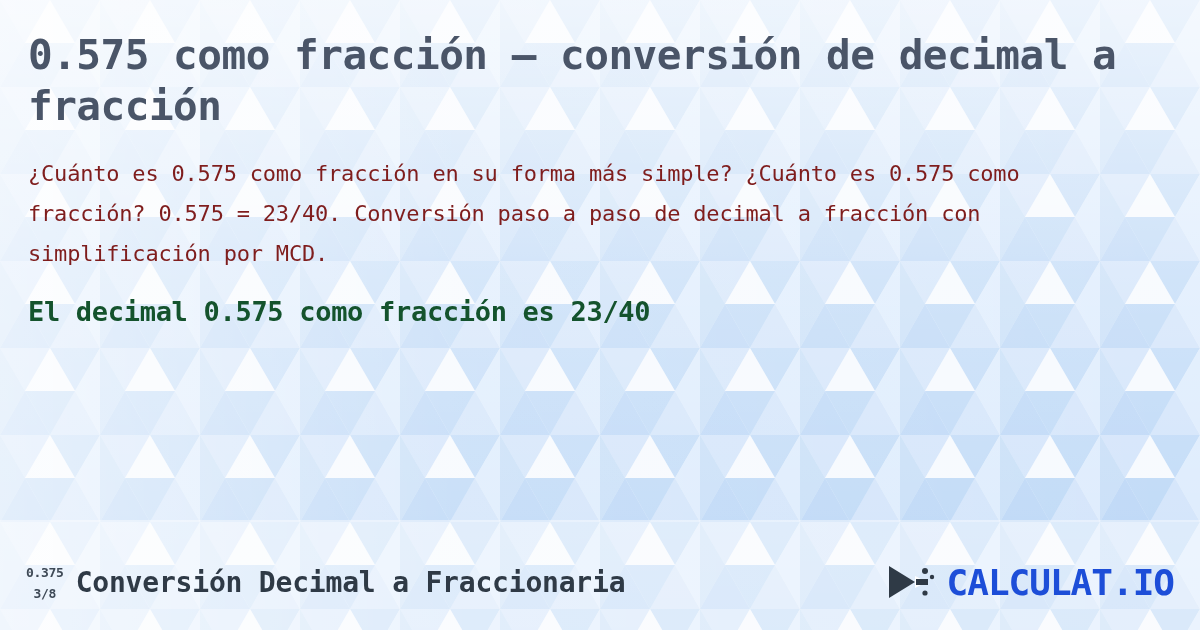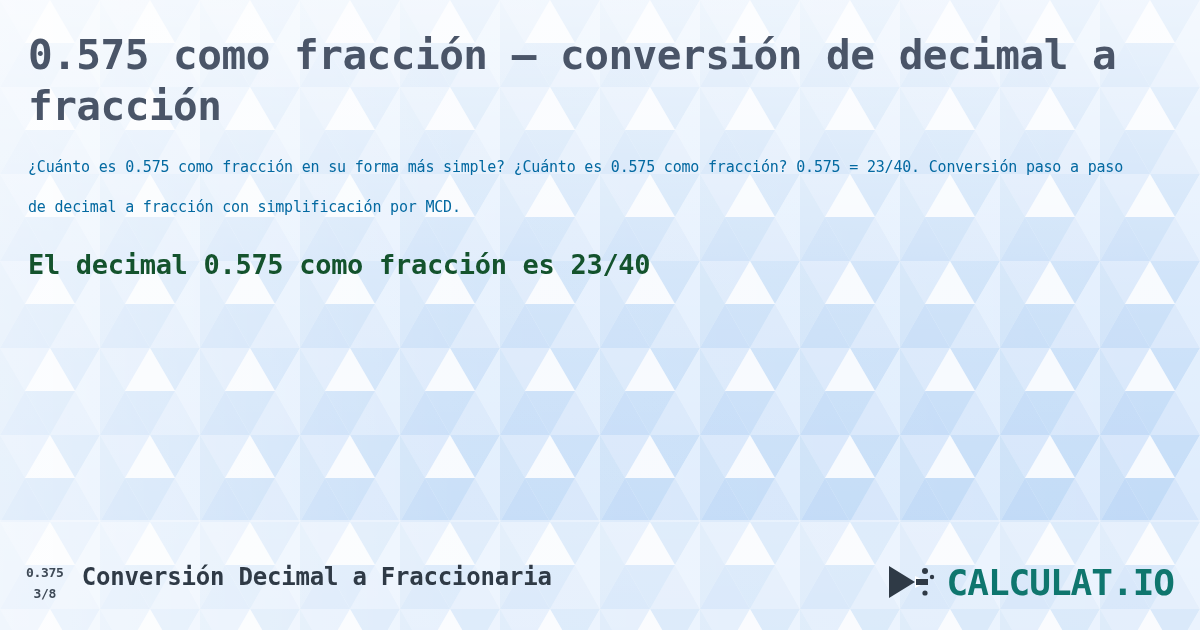--- a/index.html
+++ b/index.html
@@ -37,23 +37,23 @@
   .title {
     font-size: 41px;
     line-height: 51px;
     font-weight: bold;
     color: #4a5568;
     letter-spacing: -0.5px;
     margin: 0;
     max-width: 1090px;
   }
   .desc {
-    font-size: 15px;
+    font-size: 22px;
     line-height: 40px;
-    color: #0369a1;
+    color: #7f1d1d;
     max-width: 1100px;
     letter-spacing: -0.2px;
   }
   .answer {
     margin-top: 22px;
     font-size: 27px;
     font-weight: bold;
     color: #14532d;
     letter-spacing: -0.3px;
   }
@@ -65,50 +65,51 @@
     height: 96px;
     z-index: 3;
     display: flex;
     align-items: center;
     justify-content: space-between;
     padding: 0 26px 0 26px;
     box-sizing: border-box;
   }
   .footer-left {
     display: flex;
-    gap: 18px;
+    align-items: center;
+    gap: 12px;
   }
   .frac-badge {
     display: flex;
     flex-direction: column;
     align-items: center;
     justify-content: center;
     line-height: 15px;
     color: #3f4a57;
     font-size: 13px;
     font-weight: bold;
     padding-top: 2px;
   }
   .frac-badge .f-top { letter-spacing: -0.3px; }
   .frac-badge .f-bot { letter-spacing: -0.3px; margin-top: 6px; }
   .footer-title {
-    font-size: 24px;
+    font-size: 28px;
     font-weight: bold;
     color: #2f3a46;
     letter-spacing: -0.2px;
   }
   .brand {
     display: flex;
     align-items: center;
     gap: 8px;
   }
   .brand-name {
     font-size: 36px;
     font-weight: bold;
-    color: #0f766e;
+    color: #1d4ed8;
     letter-spacing: -1px;
   }
 </style>
 </head>
 <body>
 
 <div class="page">
 
   <svg class="bg-pattern" viewBox="0 0 1200 630" preserveAspectRatio="none" aria-hidden="true">
     <defs>

